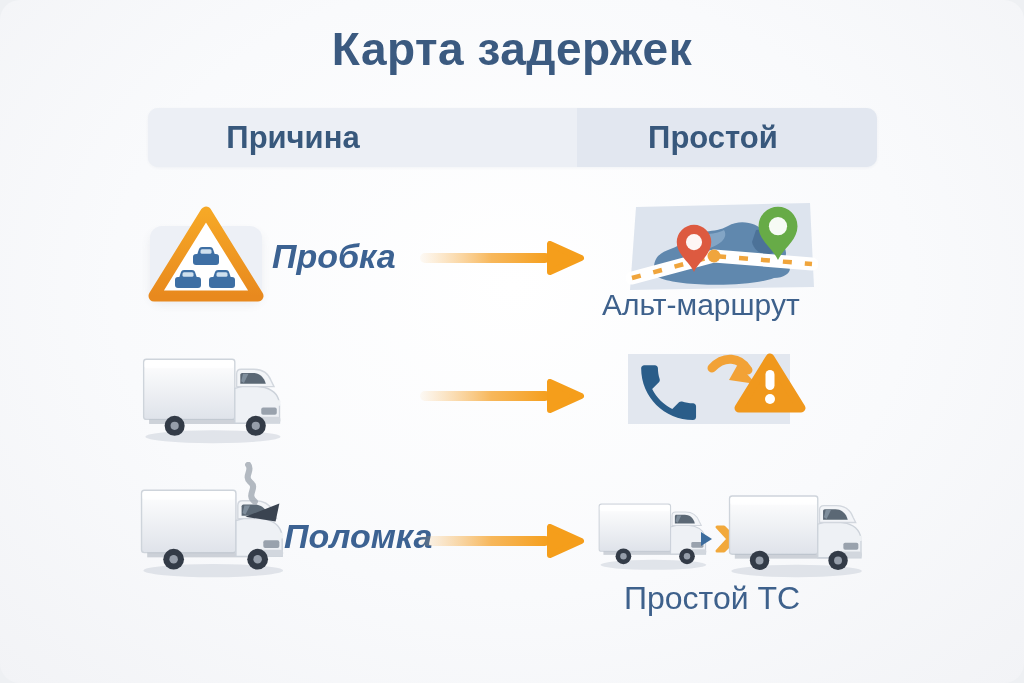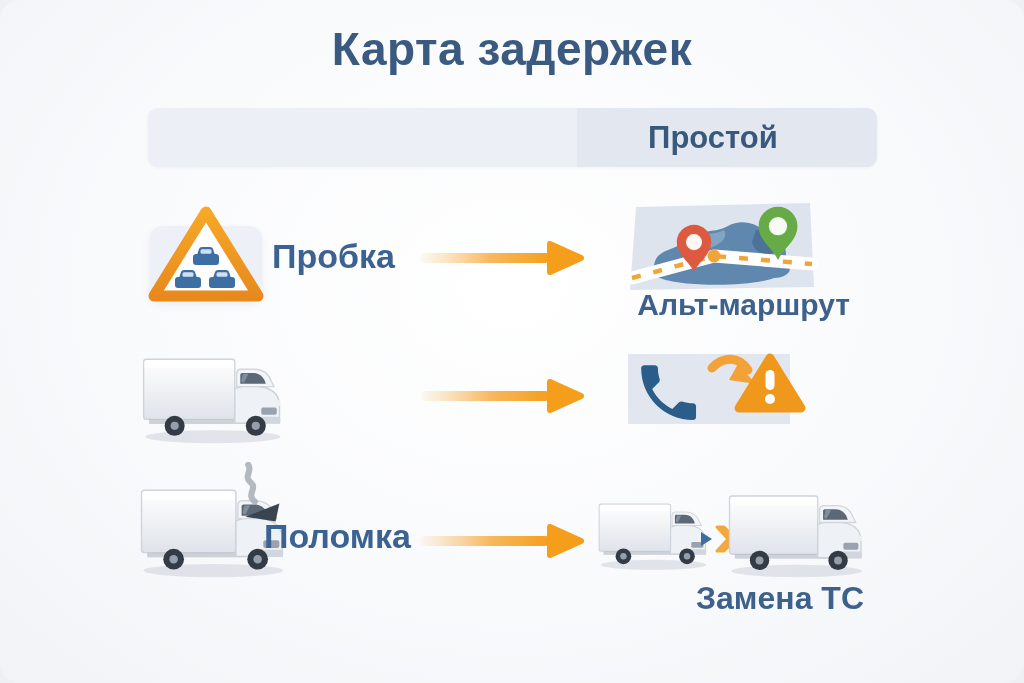--- a/index.html
+++ b/index.html
@@ -21,22 +21,22 @@
     content:"";position:absolute;left:0;top:0;width:429px;height:100%;
     background:rgba(255,255,255,.35);border-radius:10px 0 0 10px;pointer-events:none;
   }
   .header-cell{
     position:absolute;top:0;height:100%;display:flex;align-items:center;justify-content:center;
     font-size:31px;font-weight:bold;color:#38587c;z-index:2;
   }
   .header-cause{left:0;width:290px;}
   .header-action{left:420px;width:290px;}
   .abs{position:absolute;}
-  .cause-label{position:absolute;font-size:34px;font-weight:bold;color:#3c6292;}
-  .action-label{position:absolute;text-align:right;font-weight:bold;color:#3e618c;}
+  .cause-label{position:absolute;font-size:34px;font-weight:bold;color:#3c6292;font-style:italic;}
+  .action-label{position:absolute;text-align:left;font-weight:normal;color:#3e618c;}
   .sign-card{
     position:absolute;left:150px;top:226px;width:112px;height:72px;
     background:#edf0f6;border-radius:12px;box-shadow:0 6px 10px rgba(90,100,120,.10);
   }
   svg{display:block;}
 </style>
 </head>
 <body>
 
 <div class="stage">
@@ -90,20 +90,21 @@
         <use href="#truckBase" y="20"></use>
         <path d="M114 58 L150 44 L146 63 Z" fill="#3a4350"></path>
         <path d="M124 42 C114 34 128 28 119 21 C112 15 122 9 117 3" stroke="#a6adb6" stroke-width="6.5" fill="none" stroke-linecap="round" opacity="0.85"></path>
       </g>
     </defs>
   </svg>
 
   <div class="title">Карта задержек</div>
 
   <div class="header-bar">
+    <div class="header-cell header-cause">Причина</div>
     <div class="header-cell header-action">Простой</div>
   </div>
 
   <div class="sign-card"></div>
   <svg class="abs" style="left:147px;top:203px" width="118" height="102" viewBox="0 0 118 102">
     <path d="M59 9 L111 93 L7 93 Z" fill="#ffffff" stroke="url(#signGrad)" stroke-width="11" stroke-linejoin="round"></path>
     <use href="#carFront" transform="translate(46,44)"></use>
     <use href="#carFront" transform="translate(28,67)"></use>
     <use href="#carFront" transform="translate(62,67)"></use>
   </svg>
@@ -148,31 +149,31 @@
     <g>
       <path d="M148 14 L179 64 L117 64 Z" fill="#f0981c" stroke="#f0981c" stroke-width="9" stroke-linejoin="round"></path>
       <rect x="143.5" y="26" width="9" height="20" rx="4.5" fill="#ffffff"></rect>
       <circle cx="148" cy="55" r="5" fill="#ffffff"></circle>
     </g>
   </svg>
 
   <svg class="abs" style="left:134px;top:462px" width="168" height="118" viewBox="0 0 170 125">
       <use href="#truckBroken"></use>
     </svg>
-  <div class="cause-label" style="left:264px;top:517px">Поломка</div>
+  <div class="cause-label" style="left:284px;top:517px">Поломка</div>
 
   <svg class="abs" style="left:418px;top:524px" width="168" height="34" viewBox="0 0 168 34">
       <use href="#flowArrow"></use>
     </svg>
 
   <svg class="abs" style="left:596px;top:497px" width="122" height="75" viewBox="0 0 170 105">
       <use href="#truckBase"></use>
     </svg>
   <svg class="abs" style="left:700px;top:523px" width="42" height="32" viewBox="0 0 42 32">
     <polygon points="1,9 12,16 1,23" fill="#3d6d9e"></polygon>
     <path d="M17 4 L24 4 L36 16 L24 28 L17 28 L28 16 Z" fill="#f2a93c" stroke="#f2a93c" stroke-width="3" stroke-linejoin="round"></path>
   </svg>
   <svg class="abs" style="left:726px;top:487px" width="150" height="93" viewBox="0 0 170 105">
       <use href="#truckBase"></use>
     </svg>
-  <div class="action-label" style="left:624px;top:580px;width:240px;font-size:32px">Замена ТС</div>
+  <div class="action-label" style="left:624px;top:580px;width:240px;font-size:32px">Простой ТС</div>
 
 </div>
 
 </body></html>

